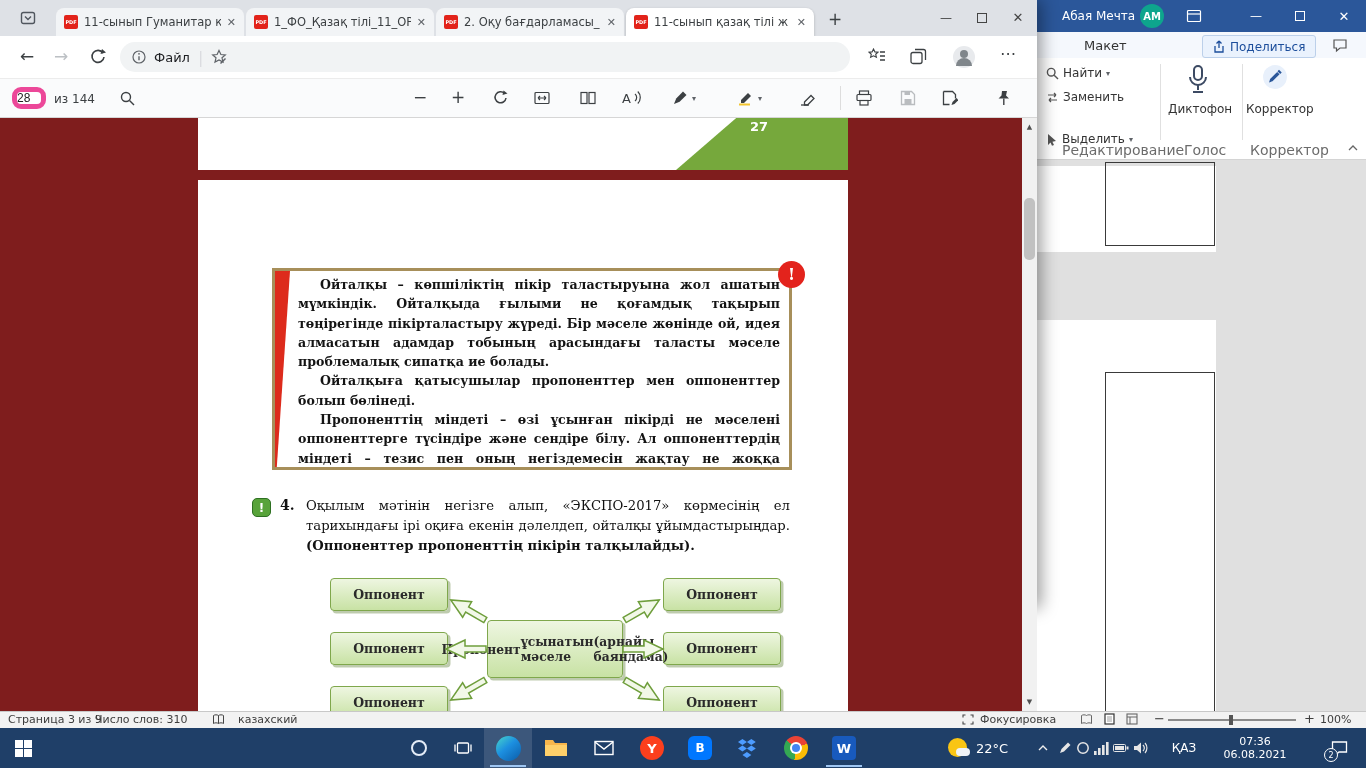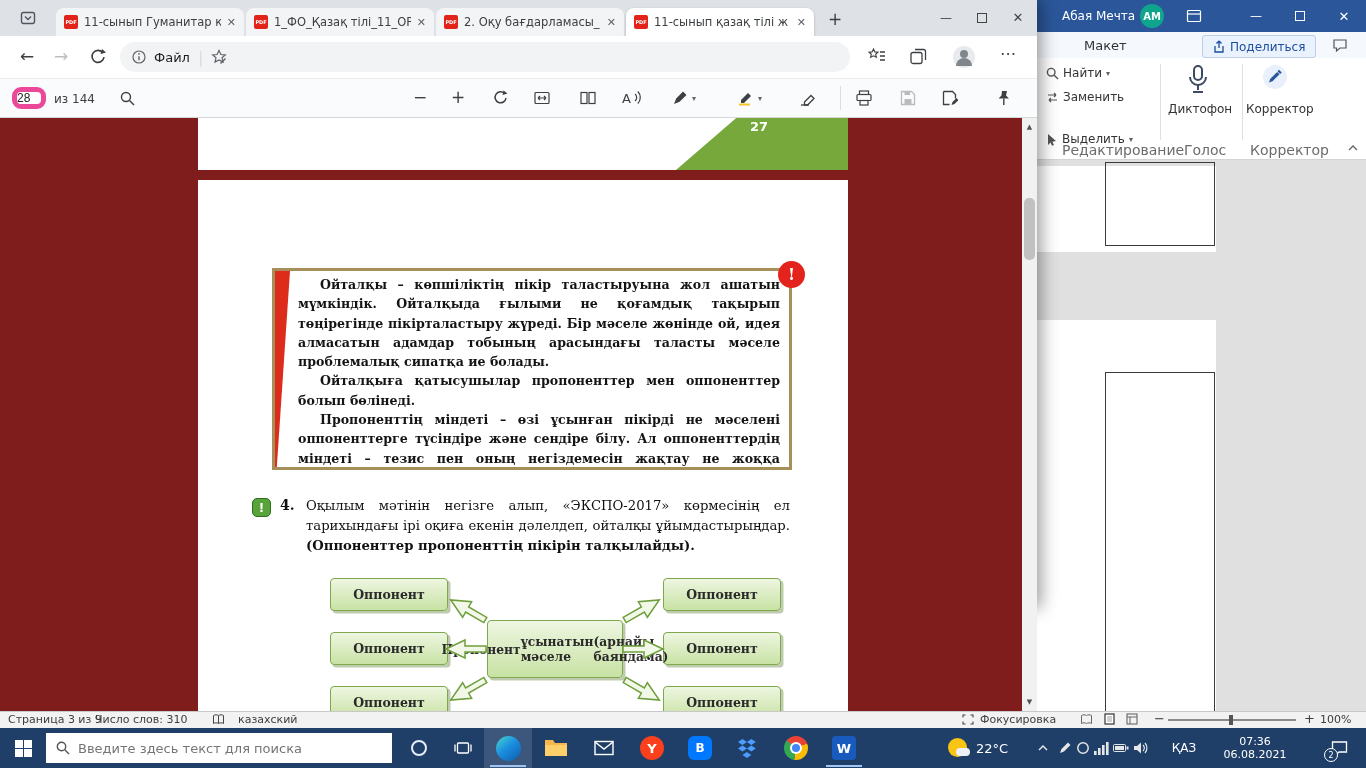--- a/index.html
+++ b/index.html
@@ -414,29 +414,20 @@
 
   <div class="abs" id="taskbar">
     <span class="abs flexc" style="left:0;top:0;width:46px;height:40px">
         <svg width="17" height="17" viewBox="0 0 17 17">
           <rect x="0" y="0" width="8" height="8" fill="#fff"></rect>
           <rect x="9" y="0" width="8" height="8" fill="#fff"></rect>
           <rect x="0" y="9" width="8" height="8" fill="#fff"></rect>
           <rect x="9" y="9" width="8" height="8" fill="#fff"></rect>
         </svg>
       </span>
-    <div class="abs" style="left:46px;top:5px;width:346px;height:30px;background:#fff;display:flex;align-items:center;padding:0 10px;gap:8px">
-      <span>
-          <svg width="14" height="14" viewBox="0 0 14 14">
-            <circle cx="5.5" cy="5.5" r="4.2" fill="none" stroke="#555" stroke-width="1.4"></circle>
-            <path d="M8.8 8.8L13 13" stroke="#555" stroke-width="1.4"></path>
-          </svg>
-        </span>
-      <input style="flex: 1 1 0%; border: none; outline: none; font-size: 13px; color: rgb(51, 51, 51); font-family: inherit; background: transparent;" placeholder="Введите здесь текст для поиска">
-    </div>
     <span class="abs flexc" style="left:398px;top:0;width:42px;height:40px">
         <span style="width:16px;height:16px;border:2px solid #e4ecf7;border-radius:50%;display:inline-block"></span>
       </span>
     <span class="abs flexc" style="left:442px;top:0;width:42px;height:40px">
         <svg width="18" height="16" viewBox="0 0 18 16">
           <rect x="3.5" y="3" width="11" height="10" rx="1" fill="none" stroke="#fff" stroke-width="1.3"></rect>
           <path d="M1 4.5v7M17 4.5v7" stroke="#fff" stroke-width="1.3"></path>
         </svg>
       </span>
 

